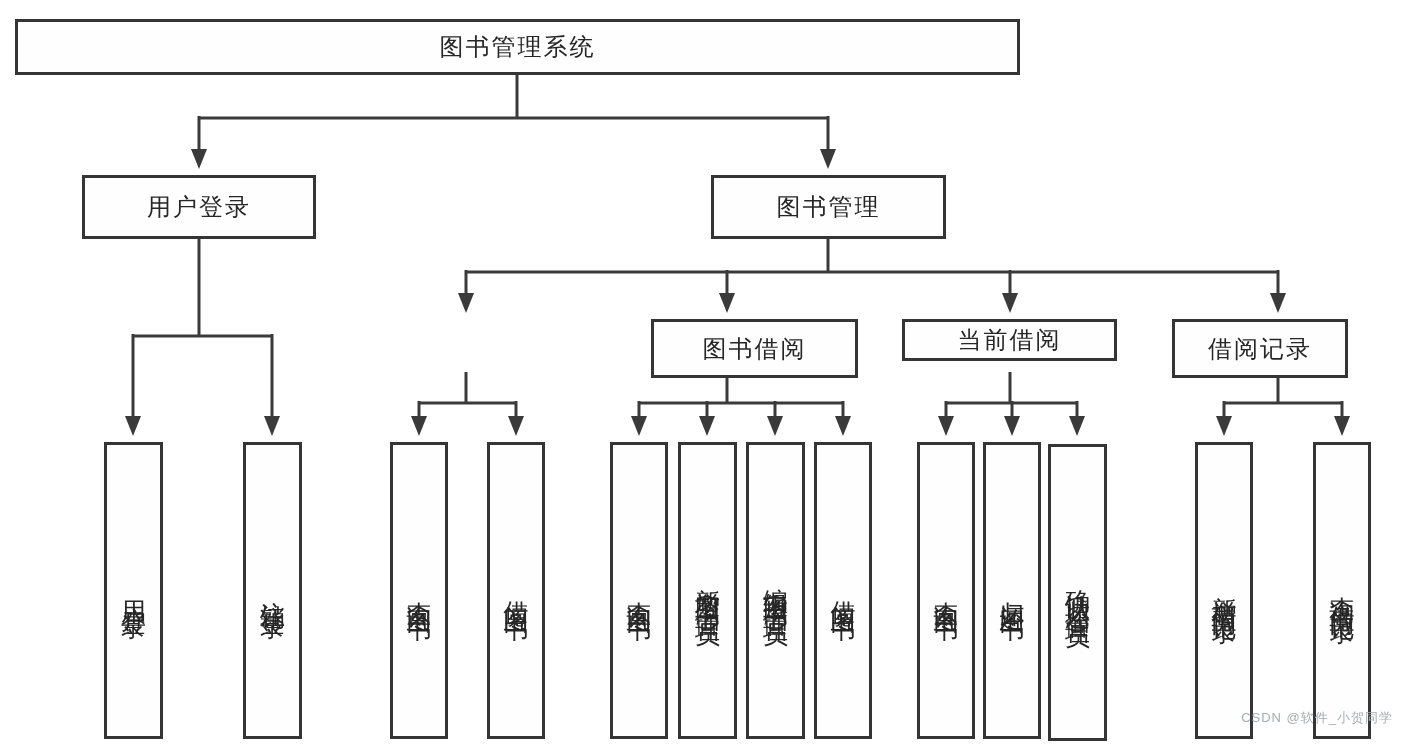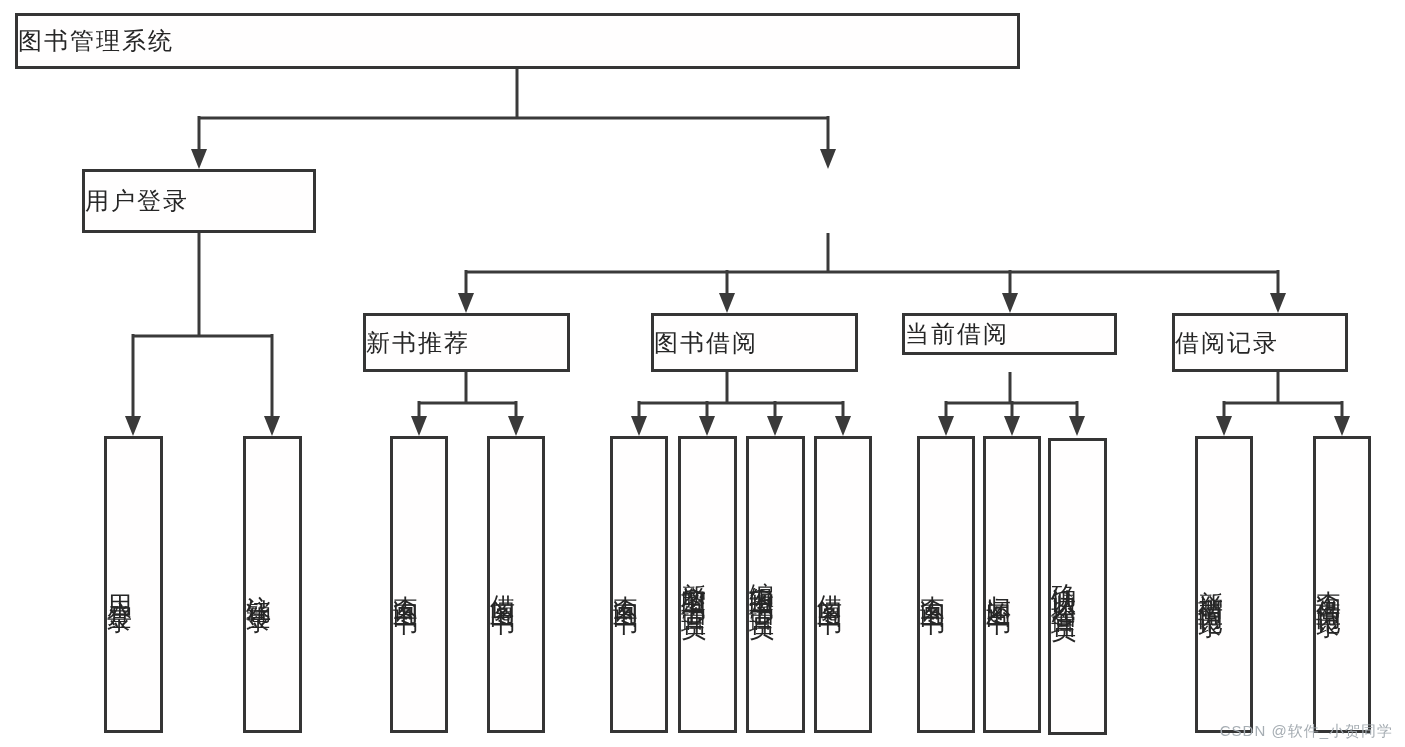--- a/index.html
+++ b/index.html
@@ -27,39 +27,40 @@
   }
   #connectors line { stroke: var(--line); stroke-width: 3; }
   #connectors polygon { fill: var(--line); stroke: none; }
   .node {
     position: absolute;
     box-sizing: border-box;
     border: 3px solid var(--border);
     background: #fffefe;
     display: flex;
     align-items: center;
-    justify-content: flex-start;
+    justify-content: center;
+    margin-top: 6px;
   }
   .node .lbl {
     font-size: 24px;
     letter-spacing: 2px;
     white-space: nowrap;
   }
   .leaf .lbl {
     writing-mode: vertical-lr;
     font-size: 25px;
     letter-spacing: 5px;
     line-height: 1;
     white-space: nowrap;
   }
   .watermark {
     position: absolute;
     right: 12px;
-    bottom: 6px;
-    font-size: 15px;
+    bottom: 20px;
+    font-size: 13px;
     color: var(--watermark);
     letter-spacing: 1px;
     white-space: nowrap;
     text-align: center;
   }
 </style>
 </head>
 <body>
 
 <div id="stage">
@@ -140,24 +141,24 @@
     </g>
   </svg>
 
   <div class="node" style="left:15px; top:13px; width:1005px; height:56px;">
     <span class="lbl">图书管理系统</span>
   </div>
 
   <div class="node" style="left:82px; top:169px; width:234px; height:64px;">
     <span class="lbl">用户登录</span>
   </div>
-
-  <div class="node" style="left:363px; top:313px; width:207px; height:59px;">
-    <span class="lbl">新书推荐</span>
-  </div>
+  <div class="node" style="left:711px; top:169px; width:235px; height:64px;">
+    <span class="lbl">图书管理</span>
+  </div>
+
   <div class="node" style="left:651px; top:313px; width:207px; height:59px;">
     <span class="lbl">图书借阅</span>
   </div>
   <div class="node" style="left:902px; top:313px; width:215px; height:42px;">
     <span class="lbl">当前借阅</span>
   </div>
   <div class="node" style="left:1172px; top:313px; width:176px; height:59px;">
     <span class="lbl">借阅记录</span>
   </div>
 

